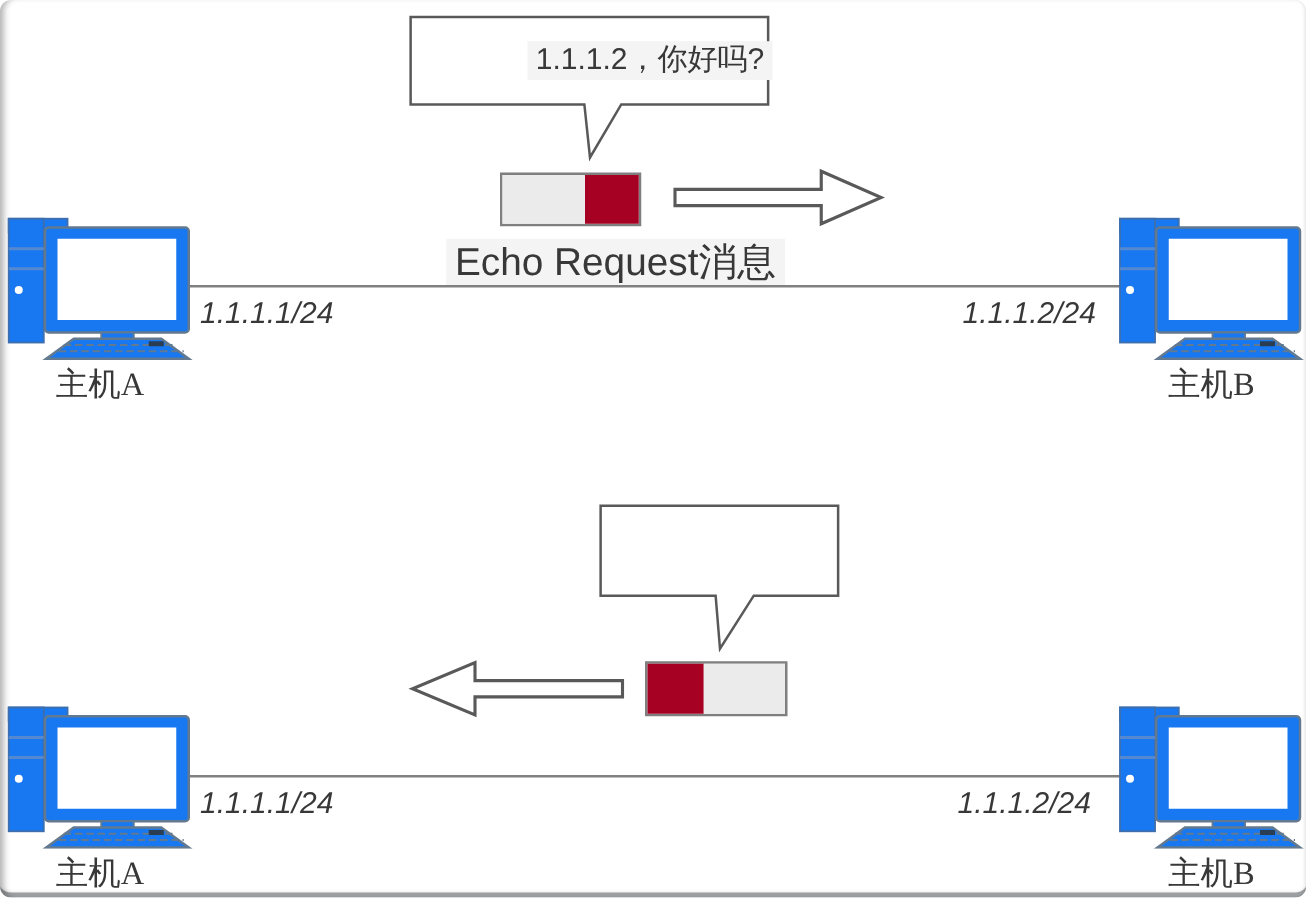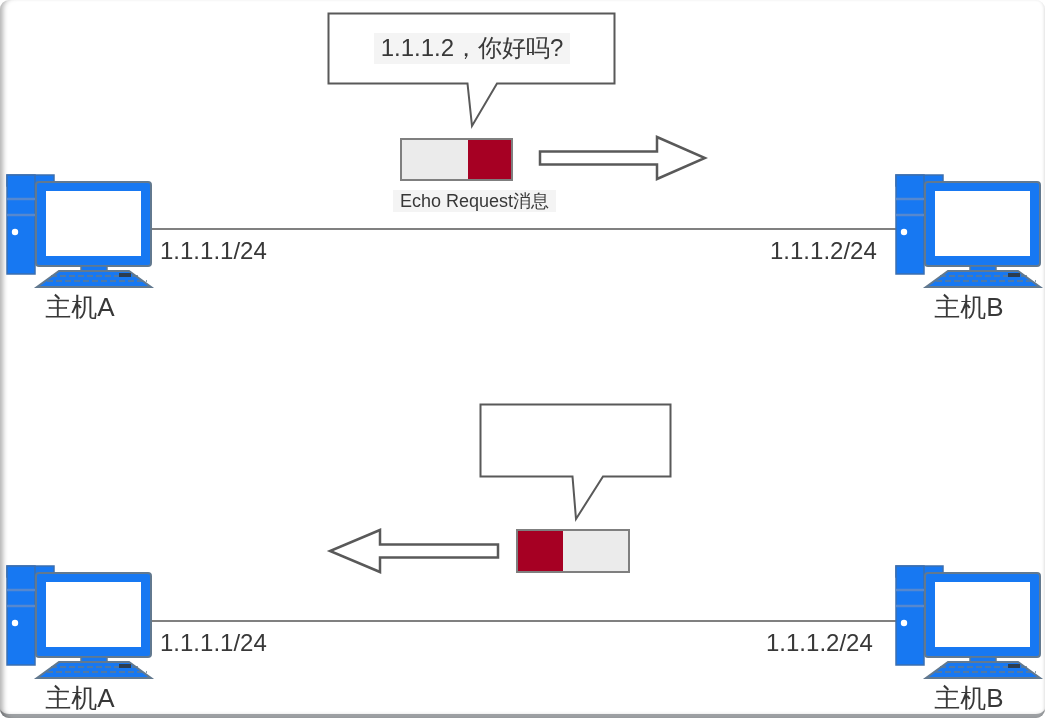--- a/index.html
+++ b/index.html
@@ -10,35 +10,35 @@
     box-shadow:
       inset 6px 0 5px -3px rgba(0,0,0,.30),
       inset -3px 0 3px -2px rgba(0,0,0,.12),
       inset 0 -6px 0 -2px #9da0a3,
       inset 0 -9px 4px -6px rgba(0,0,0,.18);
   }
   svg.bubble-svg{position:absolute;overflow:visible;}
   .bubble-svg path{fill:#ffffff;stroke:var(--stroke-gray,#595959);stroke-width:2;}
   .bubble-text{
     position:absolute;display:flex;align-items:center;justify-content:center;
-    font-size:24px;line-height:1.2;
+    font-size:24px;line-height:1.2;padding-left:48px;
   }
   .hl{background:#f4f4f4;padding:1px 7px;white-space:nowrap;}
   .packet{position:absolute;display:flex;border:2px solid #7f7f7f;box-sizing:border-box;}
   .packet .seg{height:100%;}
   .seg-gray{background:var(--packet-gray,#EBEBEB);}
   .seg-red{background:var(--packet-red,#A60023);}
   svg.arrow-svg{position:absolute;}
   .arrow-svg polygon{fill:#ffffff;stroke:var(--stroke-gray,#595959);stroke-width:2.5;stroke-linejoin:miter;}
-  .msg-label{position:absolute;font-size:18px;text-align:center;}
+  .msg-label{position:absolute;font-size:31px;text-align:center;}
   .wire{position:absolute;height:0;border-top:2px solid var(--wire-gray,#808080);}
-  .host{position:absolute;width:150px;}
+  .host{position:absolute;width:150px;font-family:Liberation Serif, serif;}
   .pc{display:block;width:150px;height:116px;}
   .host-name{text-align:center;font-size:26px;margin-top:2px;color:var(--text-dark,#383838);}
-  .ip{position:absolute;font-size:24px;white-space:nowrap;}
+  .ip{position:absolute;font-size:24px;white-space:nowrap;font-style:italic;}
 </style>
 </head>
 <body>
 
 <div class="canvas">
 
   <svg width="0" height="0" style="position:absolute">
     <symbol id="pc-symbol" viewBox="0 0 150 116">
       <rect x="2" y="3" width="47" height="11" style="fill:var(--host-blue,#1778F2);stroke:var(--host-blue-dark,#3d6fae);stroke-width:1.5"></rect>
       <rect x="2" y="3" width="28" height="99" style="fill:var(--host-blue,#1778F2);stroke:var(--host-blue-dark,#3d6fae);stroke-width:1.5"></rect>

